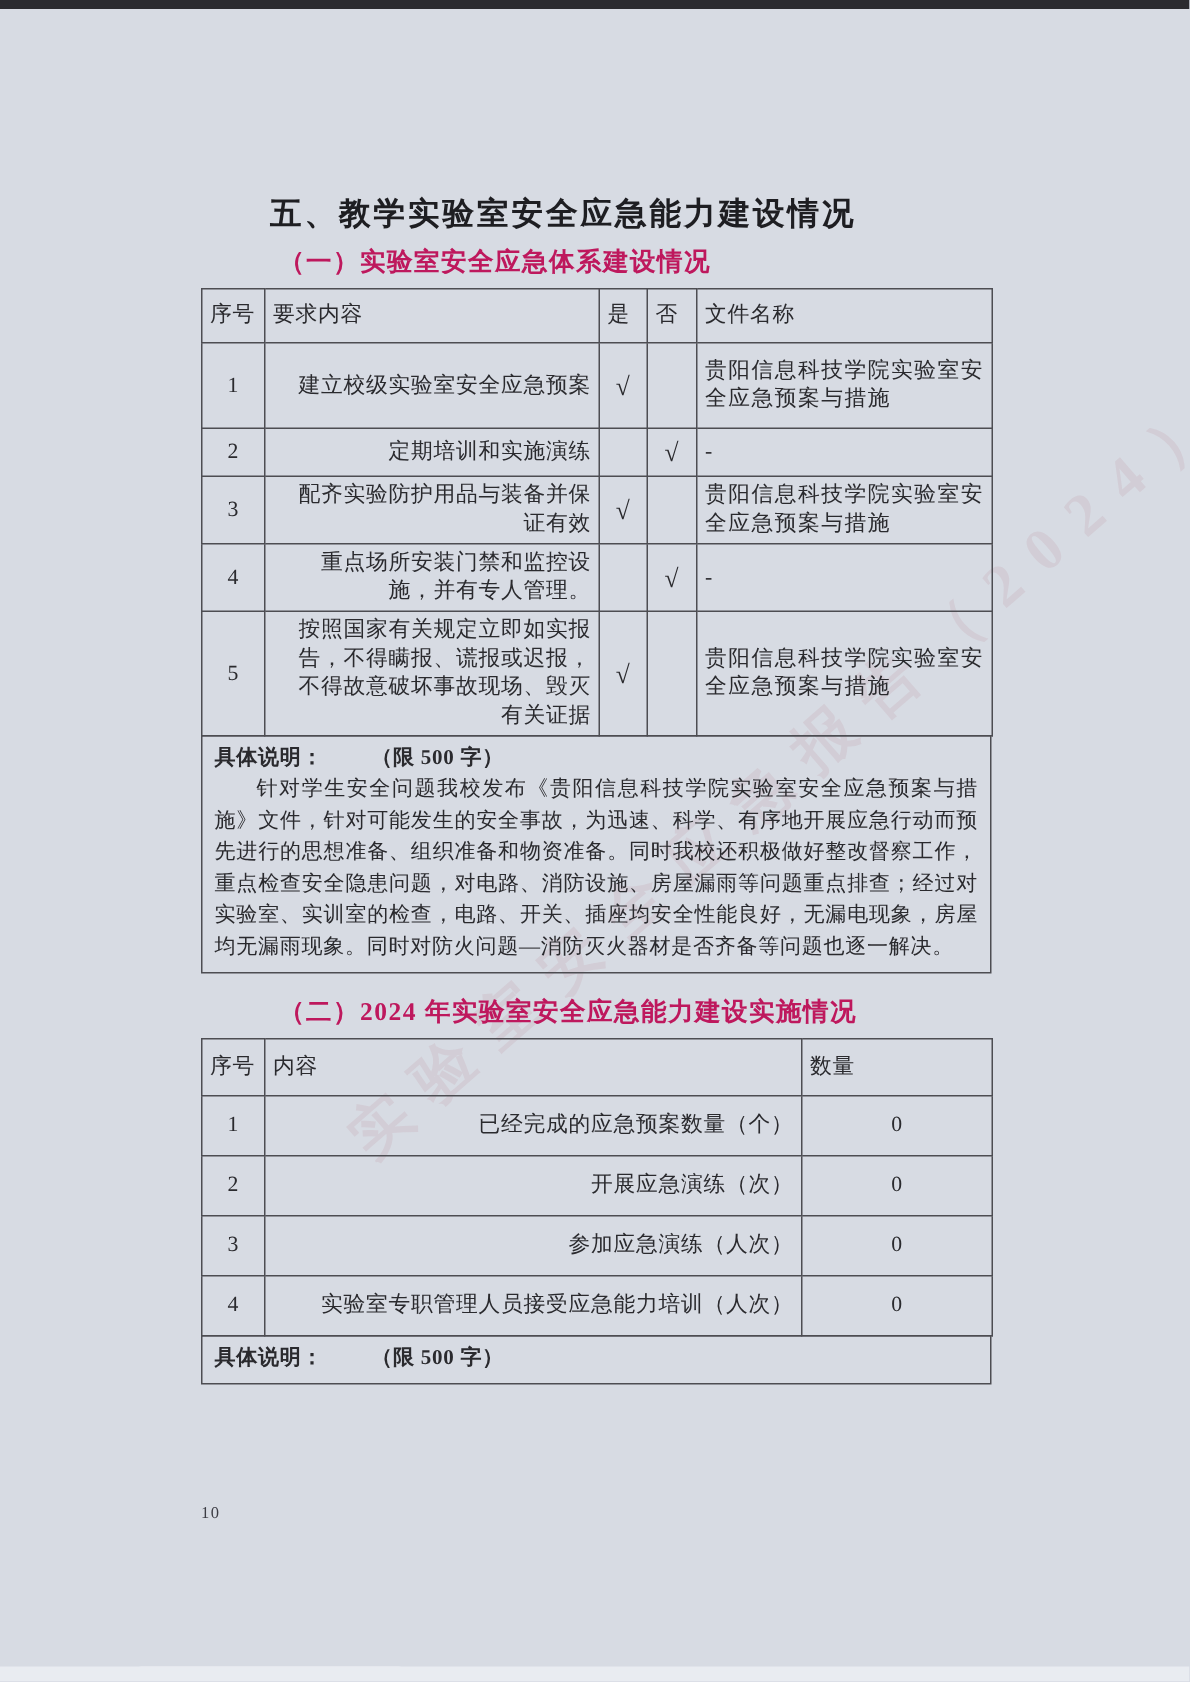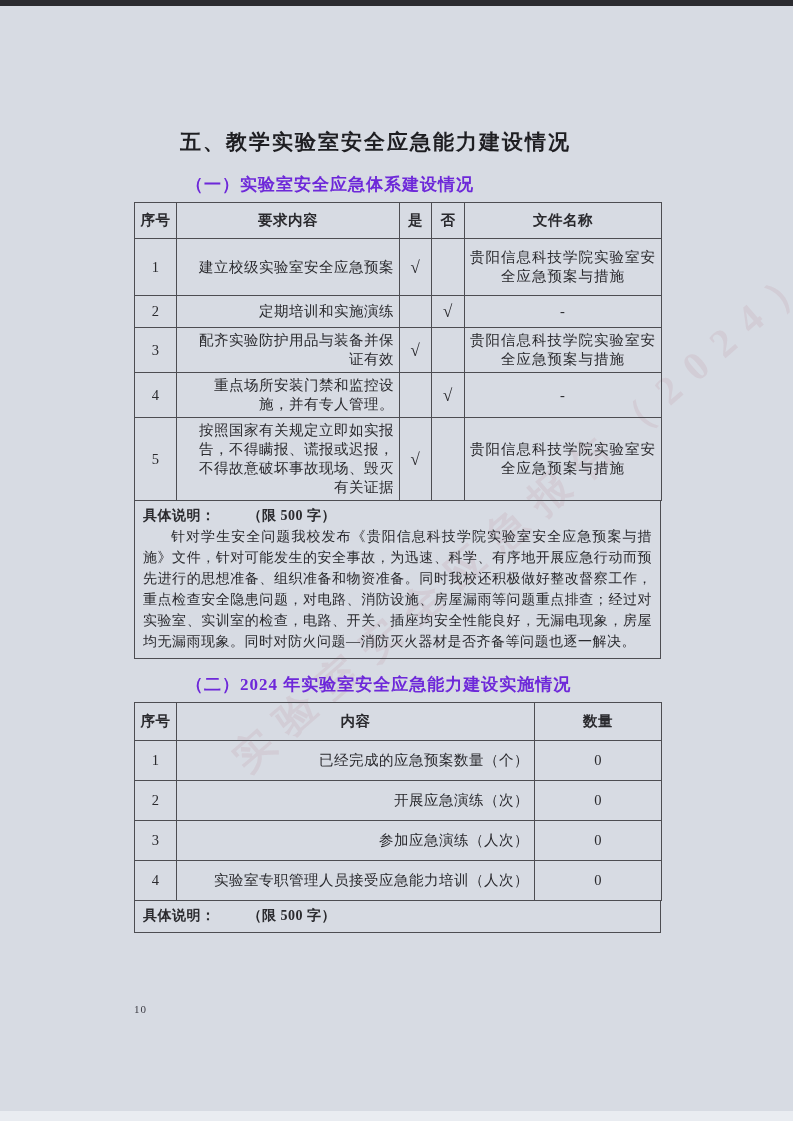--- a/index.html
+++ b/index.html
@@ -17,35 +17,35 @@
     transform:rotate(-41deg);transform-origin:center center;
     font-size:40px;letter-spacing:16px;color:rgba(186,122,138,0.14);
     white-space:nowrap;pointer-events:none;font-weight:bold;
   }
   .content{position:absolute;left:134px;top:16px;width:527px;}
   .doc-title{
     margin:112px 0 0 46px;font-size:21px;font-weight:bold;
     letter-spacing:2px;color:#1e1e22;
   }
   .sec-heading{
-    margin:17px 0 6px 52px;font-size:17px;font-weight:bold;
-    letter-spacing:1px;color:#6d28d9;
+    margin:7px 0 6px 52px;font-size:17px;font-weight:bold;
+    letter-spacing:1px;color:#be185d;
   }
   .sec-heading.second{margin-top:14px;}
   table{border-collapse:collapse;width:527px;table-layout:fixed;}
   td,th{
     border:1px solid #4d4d52;font-size:14.5px;line-height:19px;
     padding:3px 5px;letter-spacing:0.5px;vertical-align:middle;
     font-weight:normal;
   }
-  th{font-weight:bold;text-align:center;}
+  th{font-weight:normal;text-align:left;}
   .c{text-align:center;}
   .l{text-align:right;padding-left:12px;}
   .check{font-size:17px;}
-  .filecell{text-align:center;letter-spacing:1px;}
+  .filecell{letter-spacing:1px;}
   .note-box{
     width:509px;border:1px solid #4d4d52;margin-top:-1px;
     padding:4px 8px 6px 8px;font-size:14px;line-height:21px;
     letter-spacing:0.5px;
   }
   .note-label{font-weight:bold;text-align:right;}
   .note-limit{font-weight:bold;margin-left:32px;}
   .note-text{margin:0;text-indent:2em;text-align:justify;}
   .page-number{
     position:absolute;left:134px;top:1003px;width:527px;

